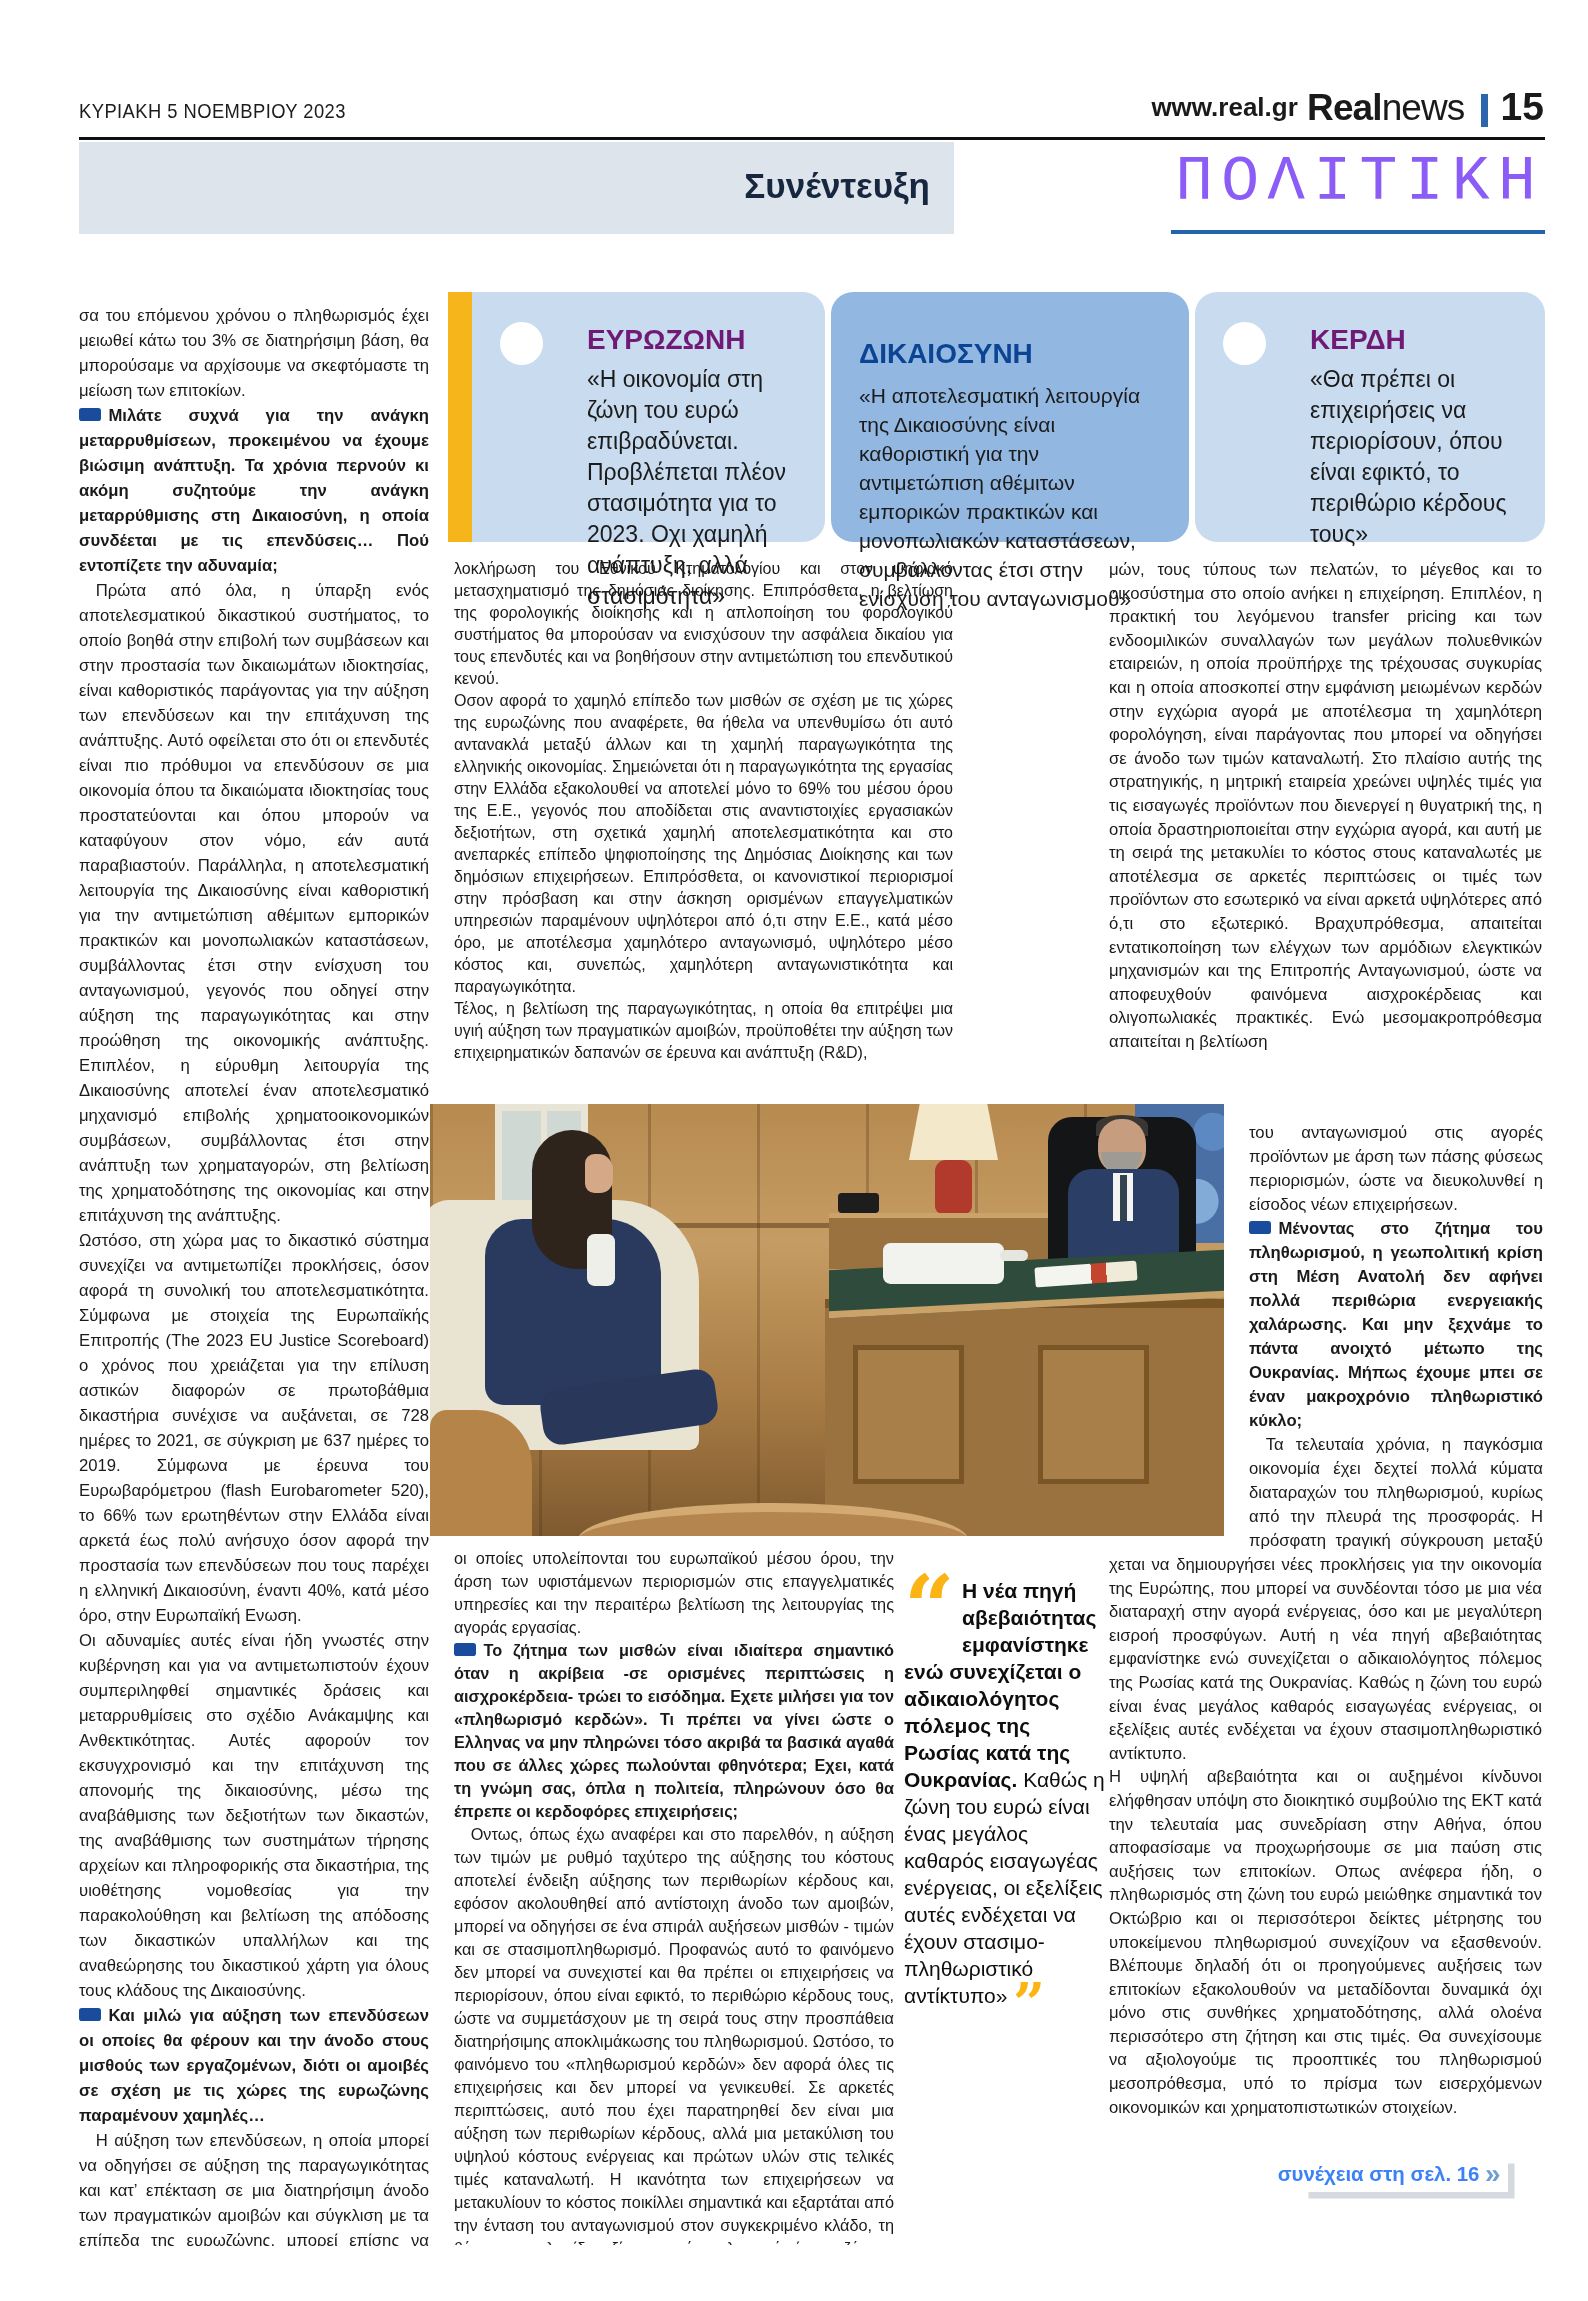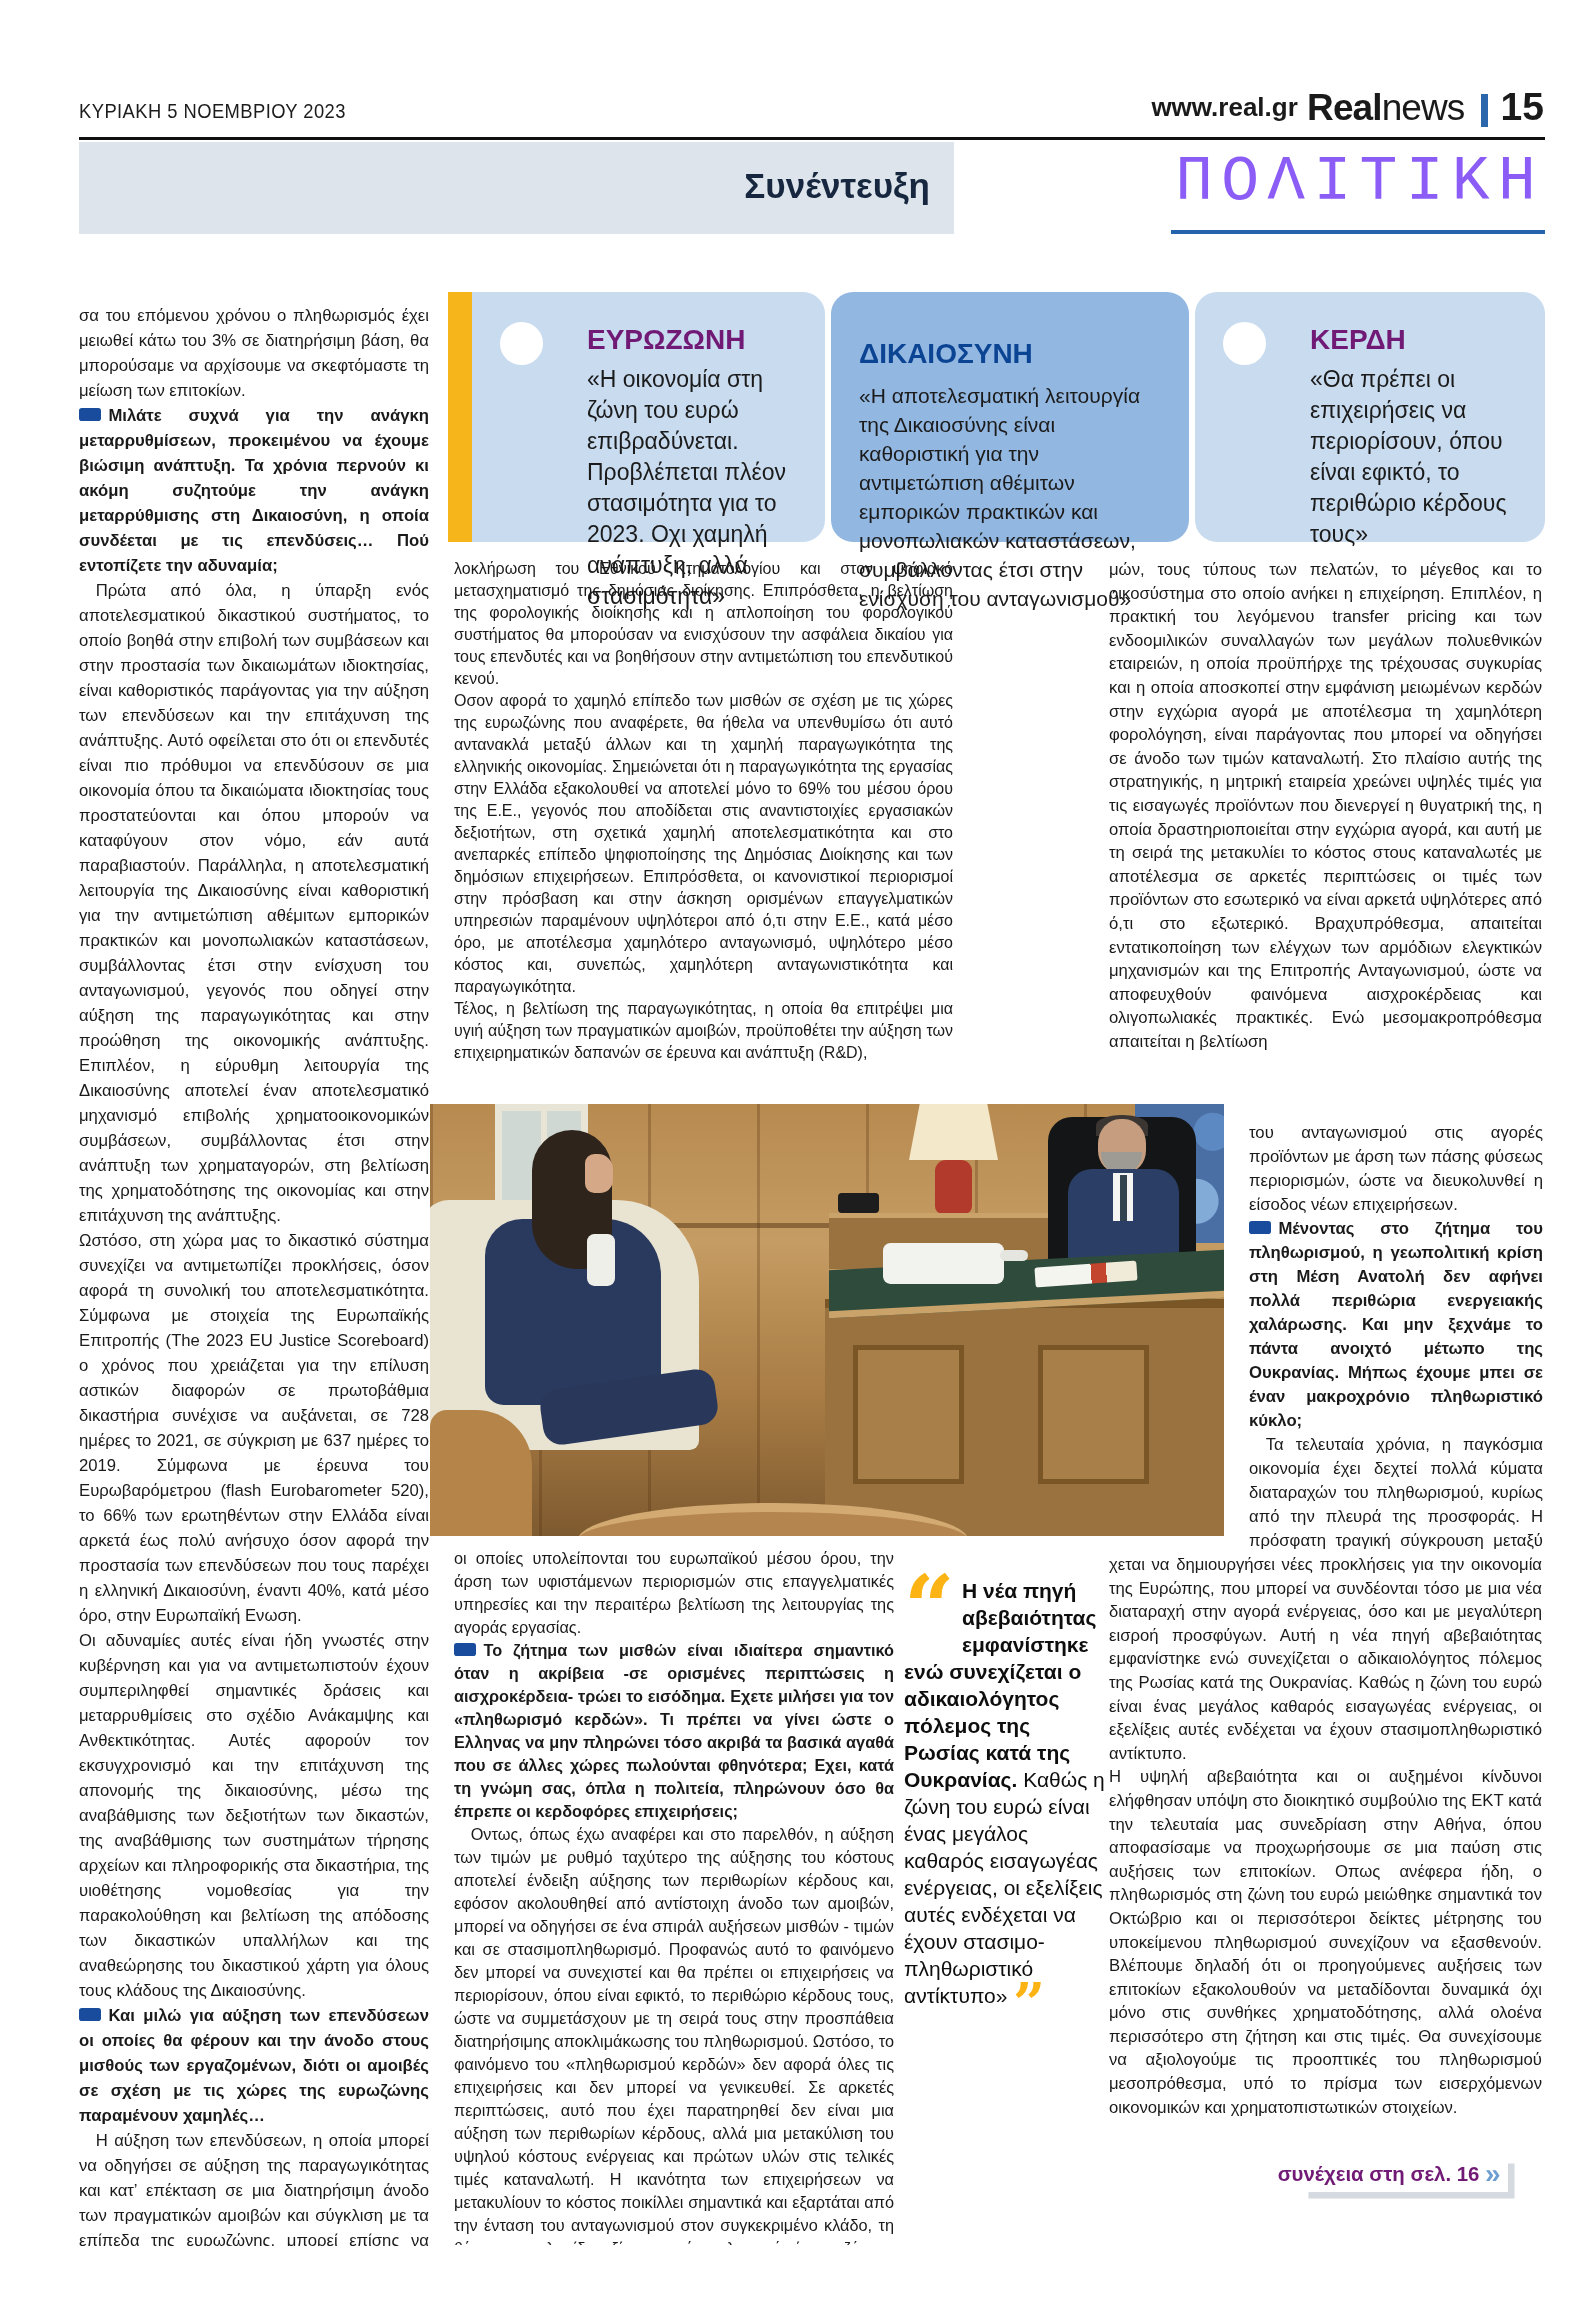--- a/index.html
+++ b/index.html
@@ -60,21 +60,21 @@
   #pq .open{float:left;color:#fcb414;font-size:88px;line-height:56px;font-weight:800;
       margin:1.9px 7.4px 0 0;font-family:"DejaVu Serif",serif;}
   #pq .bold{font-weight:800;}
   #pq .close{color:#fcb414;font-size:56px;line-height:0;vertical-align:-20.4px;font-weight:800;
       font-family:"DejaVu Serif",serif;margin-left:5.6px;}
 
   
   #cont{position:absolute;left:1302px;top:2157px;width:206px;height:35px;background:#fff;
         box-shadow:6.5px 6.5px 0 0 #d4dae0;display:flex;align-items:center;justify-content:flex-end;
         gap:5.6px;padding:0 7.4px;cursor:pointer;}
-  #cont .clabel{font-size:20.4px;font-weight:800;color:#701a75;white-space:nowrap;}
+  #cont .clabel{font-size:20.4px;font-weight:800;color:#3b82f6;white-space:nowrap;}
   #cont .chev{font-size:28px;font-weight:800;color:#6f9fd0;line-height:18.6px;}
 
   
   #photo{position:absolute;left:430px;top:1104px;width:794px;height:432px;overflow:hidden;
          background:linear-gradient(180deg,#b78a50,#c59c63 32%,#a87c44 68%,#7e5a30);}
   .seams{position:absolute;inset:0;
          background:repeating-linear-gradient(90deg,rgba(80,45,12,.28) 0 2.8px,rgba(255,255,255,0) 2.8px 109px);}
   .molding{position:absolute;left:0;top:119px;width:100%;height:4.6px;background:rgba(70,40,10,.45);}
   .window{position:absolute;left:65px;top:0;width:93px;height:109px;background:#cfd8d2;
           border:7.4px solid #e8e4d6;}

